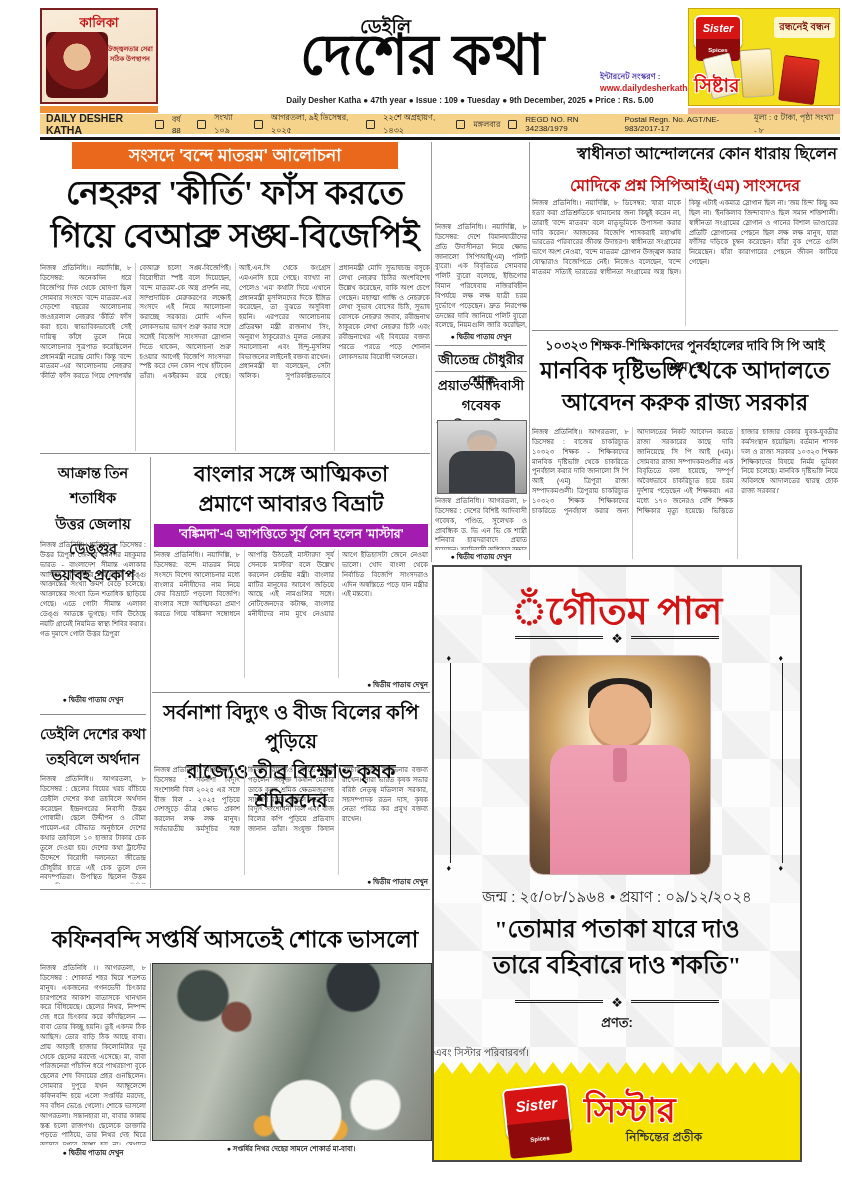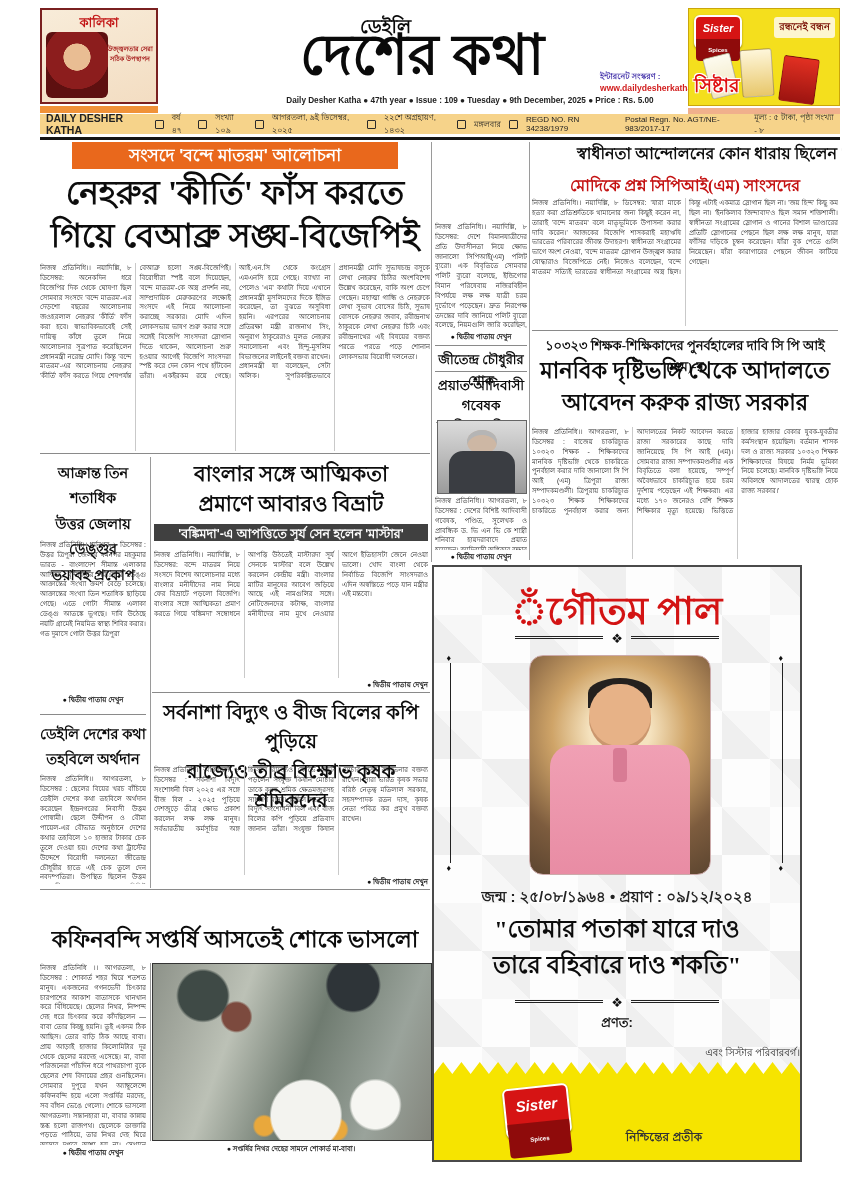--- a/index.html
+++ b/index.html
@@ -111,21 +111,21 @@
     <div class="packet" style="left:18px;top:46px;width:26px;height:40px;background:linear-gradient(#fdfbef,#f0e6c0);transform:rotate(-14deg);"></div>
     <div class="packet" style="left:52px;top:40px;width:30px;height:46px;background:linear-gradient(#fef6da,#e8c76a);transform:rotate(-4deg);"></div>
     <div class="packet" style="left:92px;top:48px;width:34px;height:44px;background:linear-gradient(#e23022,#9c1410);transform:rotate(8deg);"></div>
     <div class="sister-red" style="position:absolute;left:5px;bottom:2px;font-size:19px;">সিষ্টার</div>
   </div>
   <div class="b" style="left:688px;top:108px;width:152px;height:6px;background:#f0b08c;"></div>
 
   <div class="b infobar" style="left:40px;top:114px;width:800px;height:20px;">
     <span style="font-weight:800;font-size:10.5px;">DAILY DESHER KATHA</span>
     <span class="sq"></span>
-      <span>বর্ষ ৪৭</span>
+      <span>বর্ষ 88</span>
     <span class="sq"></span>
       <span>সংখ্যা ১০৯</span>
     <span class="sq"></span>
       <span>আগরতলা, ৯ই ডিসেম্বর, ২০২৫</span>
     <span class="sq"></span>
       <span>২২শে অগ্রহায়ণ, ১৪৩২</span>
     <span class="sq"></span>
       <span>মঙ্গলবার</span>
     <span class="sq"></span>
       <span>REGD NO. RN 34238/1979</span>
@@ -174,21 +174,21 @@
   <div class="b bt cols3" style="left:532px;top:427px;width:306px;height:132px;">নিজস্ব প্রতিনিধি।। আগরতলা, ৮ ডিসেম্বর : বাজেয় চাকরিচ্যুত ১০৩২৩ শিক্ষক - শিক্ষিকাদের মানবিক দৃষ্টিভঙ্গি থেকে চাকরিতে পুনর্বহাল করার দাবি জানালো সি পি আই (এম) ত্রিপুরা রাজ্য সম্পাদকমণ্ডলী। ত্রিপুরায় চাকরিচ্যুত ১০৩২৩ শিক্ষক শিক্ষিকাদের চাকরিতে পুনর্বহাল করার জন্য আদালতের নিকট আবেদন করতে রাজ্য সরকারের কাছে দাবি জানিয়েছে সি পি আই (এম)। সোমবার রাজ্য সম্পাদকমণ্ডলীর এক বিবৃতিতে বলা হয়েছে, 'সম্পূর্ণ অবৈধভাবে চাকরিচ্যুত হয়ে চরম দুর্দশায় পড়েছেন এই শিক্ষকরা। এর মধ্যে ১৭০ জনেরও বেশি শিক্ষক শিক্ষিকার মৃত্যু হয়েছে। ভিত্তিতে হাজার হাজার বেকার যুবক-যুবতীর কর্মসংস্থান হয়েছিল। বর্তমান শাসক দল ও রাজ্য সরকার ১০৩২৩ শিক্ষক শিক্ষিকাদের বিষয়ে নির্মম ভূমিকা নিয়ে চলেছে। মানবিক দৃষ্টিভঙ্গি নিয়ে অবিলম্বে আদালতের দ্বারস্থ হোক রাজ্য সরকার।'</div>
 
   <div class="b hd" style="left:40px;top:461px;width:106px;font-size:14.5px;line-height:1.75;">আক্রান্ত তিন শতাধিক
 উত্তর জেলায় ডেঙ্গুর
 ভয়াবহ প্রকোপ</div>
   <div class="b bt" style="left:40px;top:540px;width:106px;height:150px;">নিজস্ব প্রতিনিধি।। ধর্মনগর, ৮ ডিসেম্বর : উত্তর ত্রিপুরা জেলার ধর্মনগর মহকুমার ভারত - বাংলাদেশ সীমান্ত এলাকার আন্মিনা, বৃন্দাবনের নয়াগ্রামে ডেঙ্গু আক্রান্তের সংখ্যা ক্রমশ বেড়ে চলেছে। আক্রান্তের সংখ্যা তিন শতাধিক ছাড়িয়ে গেছে। এতে গোটা সীমান্ত এলাকা ডেঙ্গু আতঙ্কে ভুগছে। দাবি উঠেছে নয়টি গ্রামেই নিয়মিত স্বাস্থ্য শিবির করার। গত দুমাসে গোটা উত্তর ত্রিপুরা</div>
   <div class="b more" style="left:40px;top:694px;width:106px;">● দ্বিতীয় পাতায় দেখুন</div>
 
   <div class="b hd" style="left:154px;top:459px;width:274px;font-size:21px;line-height:1.45;">বাংলার সঙ্গে আত্মিকতা
 প্রমাণে আবারও বিভ্রাট</div>
-  <div class="b kicker" style="left:154px;top:524px;width:274px;height:17px;line-height:21px;font-size:12.5px;background:#404040;">'বঙ্কিমদা'-এ আপত্তিতে সূর্য সেন হলেন 'মাস্টার'</div>
+  <div class="b kicker" style="left:154px;top:524px;width:274px;height:23px;line-height:21px;font-size:12.5px;background:#a21caf;">'বঙ্কিমদা'-এ আপত্তিতে সূর্য সেন হলেন 'মাস্টার'</div>
   <div class="b bt cols3" style="left:154px;top:550px;width:274px;height:128px;">নিজস্ব প্রতিনিধি।। নয়াদিল্লি, ৮ ডিসেম্বর: বন্দে মাতরম নিয়ে সংসদে বিশেষ আলোচনার মধ্যে বাংলার মনীষীদের নাম নিয়ে ফের বিভ্রাটে পড়লো বিজেপি। বাংলার সঙ্গে আত্মিকতা প্রমাণ করতে গিয়ে 'বঙ্কিমদা' সম্বোধনে আপত্তি উঠতেই মাস্টারদা সূর্য সেনকে 'মাস্টার' বলে উল্লেখ করলেন কেন্দ্রীয় মন্ত্রী। বাংলার মাটির মানুষের আবেগ জড়িয়ে আছে এই নামগুলির সঙ্গে। নেটিজেনদের কটাক্ষ, বাংলার মনীষীদের নাম মুখে নেওয়ার আগে ইতিহাসটা জেনে নেওয়া ভালো। খোদ বাংলা থেকে নির্বাচিত বিজেপি সাংসদরাও এদিন অস্বস্তিতে পড়ে যান মন্ত্রীর এই মন্তব্যে।</div>
   <div class="b more" style="left:250px;top:679px;width:178px;text-align:right;">● দ্বিতীয় পাতায় দেখুন</div>
 
   <div class="b hd" style="left:40px;top:722px;width:106px;font-size:14.5px;line-height:1.7;">ডেইলি দেশের কথা
 তহবিলে অর্থদান</div>
   <div class="b bt" style="left:40px;top:774px;width:106px;height:110px;">নিজস্ব প্রতিনিধি।। আগরতলা, ৮ ডিসেম্বর : ছেলের বিয়ের খরচ বাঁচিয়ে ডেইলি দেশের কথা তহবিলে অর্থদান করেছেন ইন্দ্রনগরের নিবাসী উত্তম গোস্বামী। ছেলে উদ্দীপন ও বৌমা পায়েল-এর বৌভাত অনুষ্ঠানে দেশের কথার তহবিলে ১০ হাজার টাকার চেক তুলে দেওয়া হয়। দেশের কথা ট্রাস্টের উদ্দেশে বিরোধী দলনেতা জীতেন্দ্র চৌধুরীর হাতে এই চেক তুলে দেন নবদম্পতিরা। উপস্থিত ছিলেন উত্তম গোস্বামী, মধ্যা রায়সহ অনেক বিশিষ্ট জনেরা।</div>
 
   <div class="b hd" style="left:154px;top:698px;width:274px;font-size:19.5px;line-height:1.5;">সর্বনাশা বিদ্যুৎ ও বীজ বিলের কপি পুড়িয়ে
 রাজ্যেও তীব্র বিক্ষোভ কৃষক শ্রমিকদের</div>
   <div class="b bt cols3" style="left:154px;top:765px;width:274px;height:110px;">নিজস্ব প্রতিনিধি।। আগরতলা, ৮ ডিসেম্বর : সর্বনাশা বিদ্যুৎ সংশোধনী বিল ২০২৫ এর সঙ্গে বীজ বিল - ২০২৫ পুড়িয়ে দেশজুড়ে তীব্র ক্ষোভ প্রকাশ করলেন লক্ষ লক্ষ মানুষ। সর্বভারতীয় কর্মসূচির অঙ্গ হিসেবে রাজ্যেও ক্ষোভে ফেটে পড়লেন সংযুক্ত কিষান মোর্চার ডাকে কৃষক শ্রমিক ক্ষেতমজুরসহ সাধারণ মানুষ। মিছিল সভা করে বিদ্যুৎ সংশোধনী বিল এবং বীজ বিলের কপি পুড়িয়ে প্রতিবাদ জানান তাঁরা। সংযুক্ত কিষান মোর্চার রাজ্য কনভেনার বক্তব্য রাখেন। সারা ভারত কৃষক সভার বরিষ্ঠ নেতৃত্ব মতিলাল সরকার, সহসম্পাদক রতন দাস, কৃষক নেতা পবিত্র কর প্রমুখ বক্তব্য রাখেন।</div>
@@ -208,32 +208,33 @@
       <span class="ln"></span>
     </div>
     <div class="rail b" style="left:16px;top:96px;height:200px;width:1px;"></div>
     <div class="rail b" style="right:16px;top:96px;height:200px;width:1px;"></div>
     <div class="ph ph-goutam" style="position:absolute;left:95px;top:88px;width:180px;height:218px;">
       <div class="hair"></div>
       <div class="head"></div>
       <div class="torso"></div>
       <div class="collar"></div>
     </div>
-    <div style="position:absolute;left:0;top:318px;width:100%;text-align:center;font-size:15px;font-weight:bold;color:#222;">জন্ম : ২৫/০৮/১৯৬৪   •   প্রয়াণ : ০৯/১২/২০২৪</div>
+    <div style="position:absolute;left:0;top:318px;width:100%;text-align:center;font-size:15px;font-weight:normal;color:#222;">জন্ম : ২৫/০৮/১৯৬৪   •   প্রয়াণ : ০৯/১২/২০২৪</div>
     <div class="hd" style="position:absolute;left:0;top:344px;width:100%;font-size:24px;line-height:1.5;font-weight:600;">"তোমার পতাকা যারে দাও
 তারে বহিবারে দাও শকতি"</div>
     <div class="orn" style="position:absolute;left:0;top:428px;width:100%;">
       <span class="ln"></span>
       <span style="font-size:13px;">❖</span>
       <span class="ln"></span>
     </div>
     <div style="position:absolute;left:0;top:446px;width:100%;text-align:center;font-size:13px;font-weight:800;color:#111;">প্রণত:</div>
-    <div style="position:absolute;left:0;top:478px;width:100%;text-align:right;font-size:10px;color:#222;">এবং সিস্টার পরিবারবর্গ।</div>
+    <div style="position:absolute;left:0;top:478px;width:100%;text-align:left;font-size:10px;color:#222;">এবং সিস্টার পরিবারবর্গ।</div>
     <div class="yellowband" style="position:absolute;left:0;bottom:0;width:100%;height:98px;">
       <div class="logo-box" style="position:absolute;left:70px;top:24px;width:62px;height:46px;font-size:15px;line-height:34px;transform:rotate(-6deg);">
         <span>Sister</span>
         <span class="sp">Spices</span>
       </div>
+      <div class="sister-red" style="position:absolute;left:150px;top:22px;font-size:34px;">সিস্টার</div>
       <div style="position:absolute;left:150px;top:66px;width:160px;text-align:center;font-size:12px;font-weight:800;color:#333;">নিশ্চিন্তের প্রতীক</div>
     </div>
   </div>
 
 </div>
 
 </body></html>

